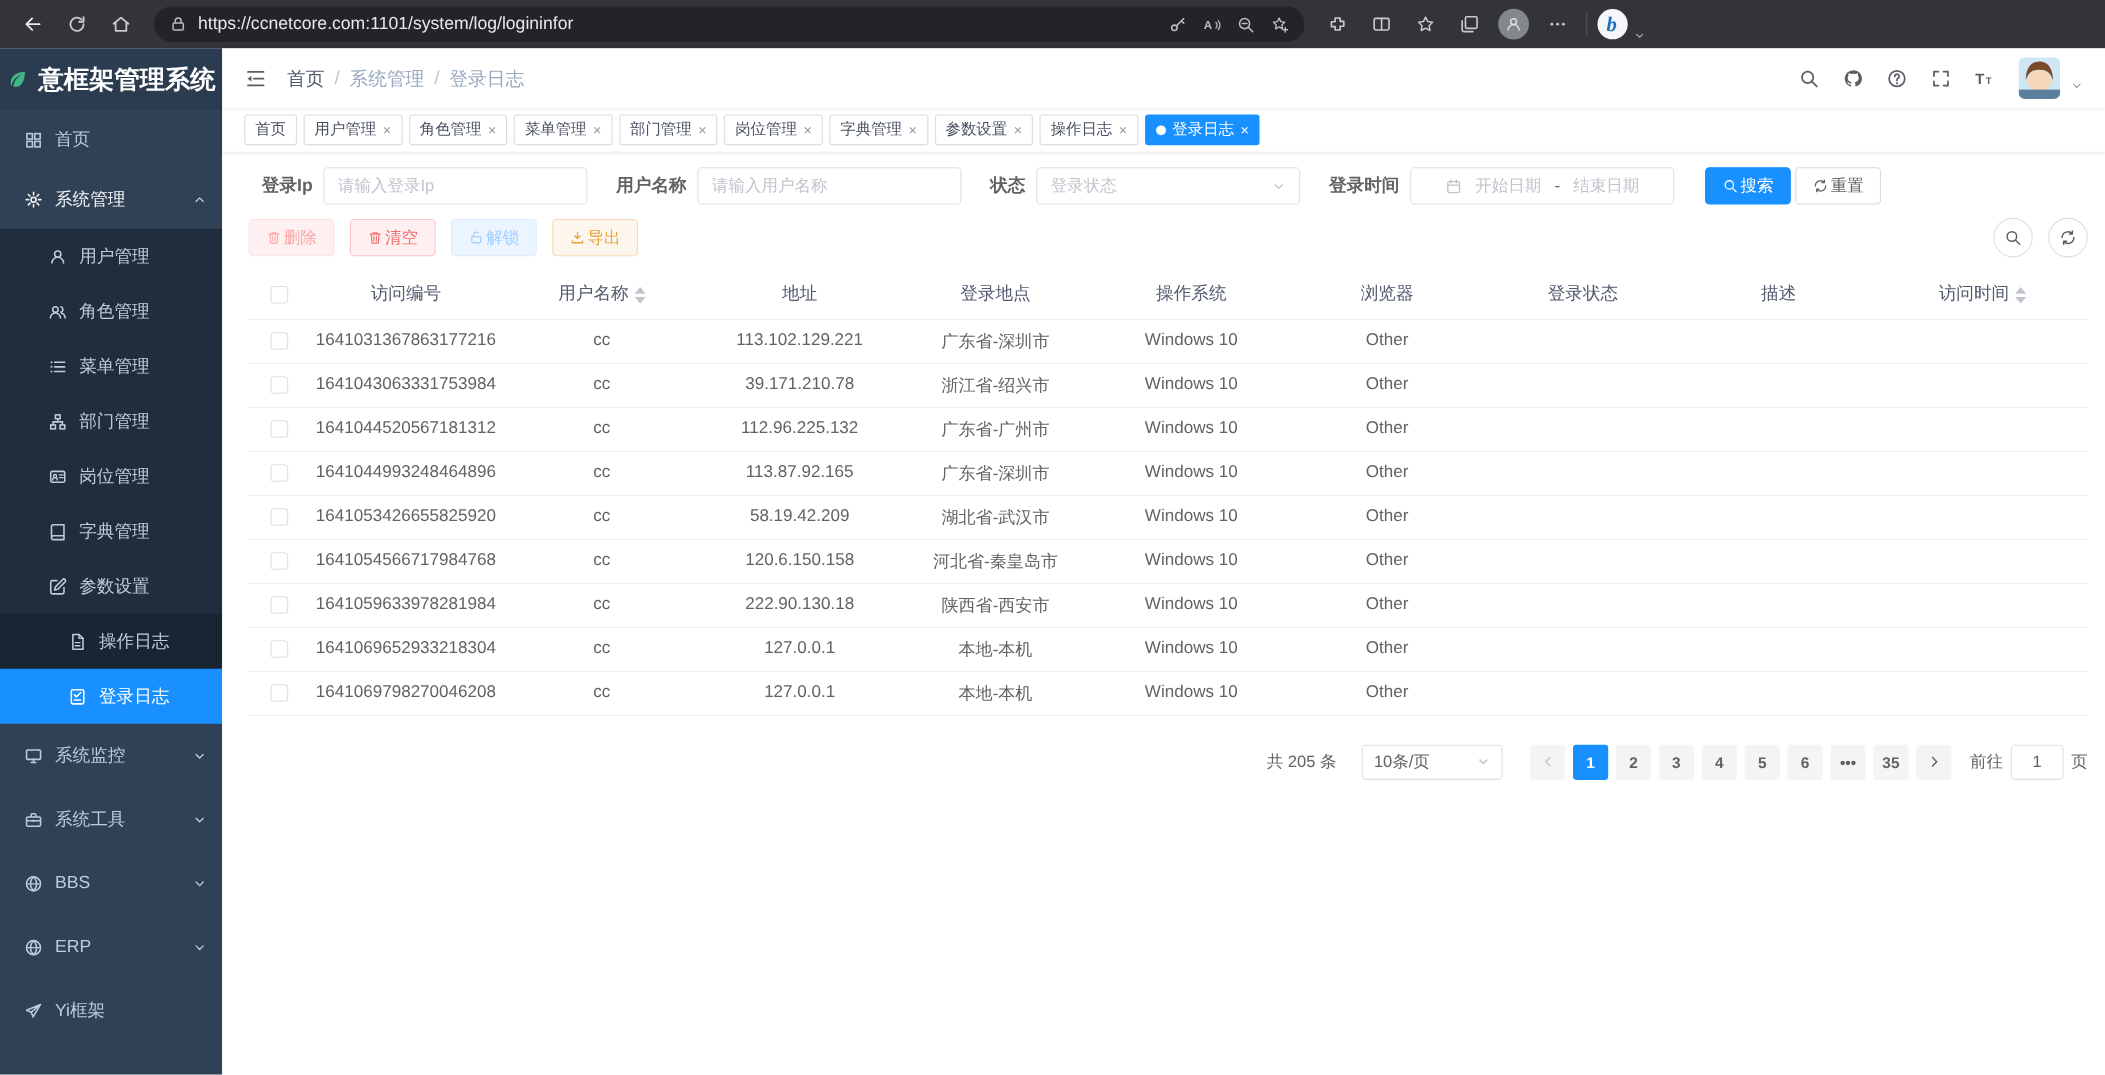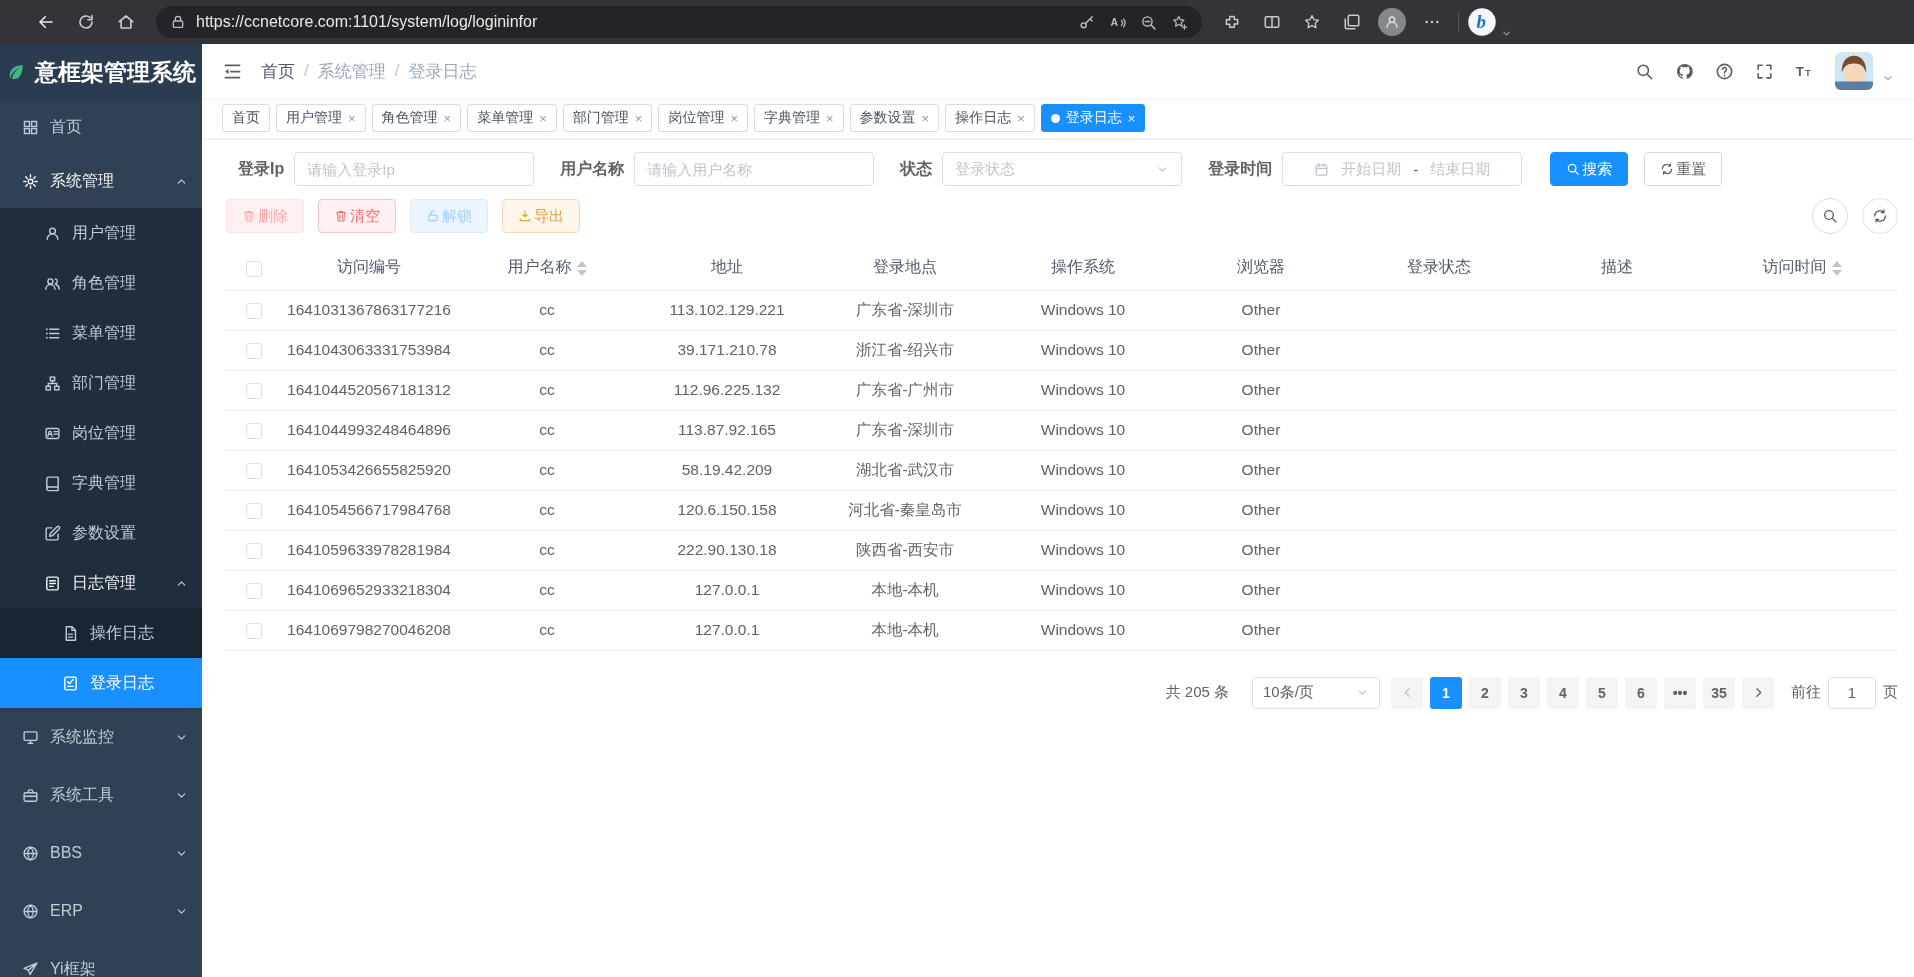--- a/index.html
+++ b/index.html
@@ -1,21 +1,21 @@
 <!DOCTYPE html>
 <html><head>
 <meta charset="utf-8">
 <style>
   *{margin:0;padding:0;box-sizing:border-box}
   html,body{width:1914px;height:977px;overflow:hidden;background:#fff;
     font-family:"Liberation Sans","DejaVu Sans",sans-serif;color:#303133}
   .ic{width:1em;height:1em;display:inline-block;vertical-align:-0.12em}
 
   
-  .browser{height:44px;background:#33343a;display:flex;align-items:center;padding:0 28px;gap:4px;color:#c9cacd}
+  .browser{height:44px;background:#33343a;display:flex;align-items:center;padding:0 12px;gap:4px;color:#c9cacd}
   .b-btn{width:36px;height:34px;border-radius:6px;display:flex;align-items:center;justify-content:center;font-size:18px;flex:0 0 auto}
   .b-btn.bright{color:#e9eaec}
   .url-pill{width:1046px;height:32px;background:#232428;border-radius:16px;display:flex;align-items:center;padding:0 14px;gap:10px;margin:0 8px;color:#e8e9ea;font-size:16px}
   .url-text{flex:1;white-space:nowrap;overflow:hidden}
   .pill-icons{display:flex;gap:14px;align-items:center;color:#b9bbbe;font-size:17px}
   .b-avatar{width:28px;height:28px;border-radius:50%;background:#84878c;display:flex;align-items:center;justify-content:center;color:#dfe1e4;font-size:16px}
   .vdiv{width:1px;height:20px;background:#55565a;margin:0 4px}
   .bing{width:30px;height:30px;display:inline-block}
   .bing svg{width:30px;height:30px}
   .tiny-caret{font-size:11px;color:#9fa1a5;align-self:flex-end;margin-bottom:4px}
@@ -67,42 +67,42 @@
   .f-input::placeholder{color:#c0c4cc}
   .f-select{width:240px;height:34px;border:1px solid #dcdfe6;border-radius:4px;display:flex;align-items:center;justify-content:space-between;padding:0 12px;background:#fff;cursor:pointer}
   .f-select .ph{color:#c0c4cc;font-size:15px}
   .f-select .caret,.size-select .caret{font-size:13px;color:#c0c4cc}
   .f-range{width:240px;height:34px;border:1px solid #dcdfe6;border-radius:4px;display:flex;align-items:center;justify-content:center;gap:12px;background:#fff;color:#c0c4cc;font-size:15px;cursor:pointer}
   .f-range .ic{color:#c0c4cc;font-size:15px}
   .f-range .rsep{color:#606266}
   .btn{height:34px;border-radius:4px;font-size:15px;display:inline-flex;align-items:center;gap:2px;padding:0 15px;border:1px solid transparent;cursor:pointer;font-family:inherit;white-space:nowrap}
   .btn .ic{font-size:14px}
   .btn-search{background:#1890ff;border-color:#1890ff;color:#fff;margin-left:2px}
-  .btn-reset{background:#fff;border-color:#d9d9d9;color:#606266;margin-left:16px}
+  .btn-reset{background:#fff;border-color:#d9d9d9;color:#606266;margin-left:4px}
 
   .toolbar{display:flex;align-items:center;gap:14px;padding:12px 16px 10px 24px}
   .btn-del{color:#f9a7a7;background:#fef0f0;border-color:#fde2e2}
   .btn-clear{color:#f56c6c;background:#fef0f0;border-color:#fbc4c4}
   .btn-unlock{color:#a0cfff;background:#ecf5ff;border-color:#d9ecff}
   .btn-export{color:#e6a23c;background:#fdf6ec;border-color:#f5dab1}
   .tool-right{margin-left:auto;display:flex;gap:14px}
   .circle-btn{width:36px;height:36px;border:1px solid #dcdfe6;border-radius:50%;background:#fff;display:flex;align-items:center;justify-content:center;color:#5a5e66;font-size:16px;cursor:pointer}
 
   table{width:1672px;margin:2px 16px 0 24px;border-collapse:collapse;table-layout:fixed;font-size:15.5px;color:#606266}
   thead th{height:44px;font-weight:400;color:#515a6e;font-size:16px;text-align:center;border-bottom:1px solid #ebeef5;white-space:nowrap}
   tbody td{height:40px;text-align:center;border-bottom:1px solid #ebeef5;white-space:nowrap;overflow:hidden}
   .cb{width:16px;height:16px;border:1px solid #dcdfe6;border-radius:3px;background:#fff;display:inline-block;vertical-align:middle;cursor:pointer}
   .sort{display:inline-flex;flex-direction:column;gap:3px;margin-left:5px;vertical-align:middle}
   .sort i{width:0;height:0;border-left:5px solid transparent;border-right:5px solid transparent;display:block}
   .sort .up{border-bottom:6px solid #c0c4cc}
   .sort .down{border-top:6px solid #c0c4cc}
 
   .pager-row{display:flex;align-items:center;justify-content:flex-end;gap:7px;padding:26px 16px 0 24px;font-size:15px;color:#606266}
   .total{margin-right:16px}
-  .size-select{width:128px;height:32px;border:1px solid #dcdfe6;border-radius:4px;display:flex;align-items:center;justify-content:space-between;padding:0 10px;background:#fff;cursor:pointer;margin-right:4px}
+  .size-select{width:128px;height:32px;border:1px solid #dcdfe6;border-radius:4px;display:flex;align-items:center;justify-content:space-between;padding:0 10px;background:#fff;cursor:pointer;margin-right:18px}
   .page-btn{min-width:32px;height:32px;border-radius:3px;background:#f4f4f5;color:#606266;display:inline-flex;align-items:center;justify-content:center;font-weight:700;font-size:14px;padding:0 5px;cursor:pointer}
   .page-btn.active{background:#1890ff;color:#fff}
   .page-btn.disabled{color:#c0c4cc}
   .page-btn .ic{font-size:13px}
   .goto{margin-left:10px;white-space:nowrap}
   .jump-input{width:48px;height:32px;border:1px solid #dcdfe6;border-radius:4px;text-align:center;font-size:15px;color:#606266;outline:none;font-family:inherit}
 </style>
 </head>
 <body>
 
@@ -422,29 +422,20 @@
           <svg class="ic">
               <use href="#i-book"></use>
             </svg>
           <span>字典管理</span>
         </div>
         <div class="m-item">
           <svg class="ic">
               <use href="#i-edit"></use>
             </svg>
           <span>参数设置</span>
-        </div>
-        <div class="m-item open">
-          <svg class="ic">
-              <use href="#i-log"></use>
-            </svg>
-          <span>日志管理</span>
-          <svg class="ic chev">
-              <use href="#i-chevup"></use>
-            </svg>
         </div>
         <div class="m-item lv3">
           <svg class="ic">
               <use href="#i-doc"></use>
             </svg>
           <span>操作日志</span>
         </div>
         <div class="m-item lv3 active">
           <svg class="ic">
               <use href="#i-formdoc"></use>

